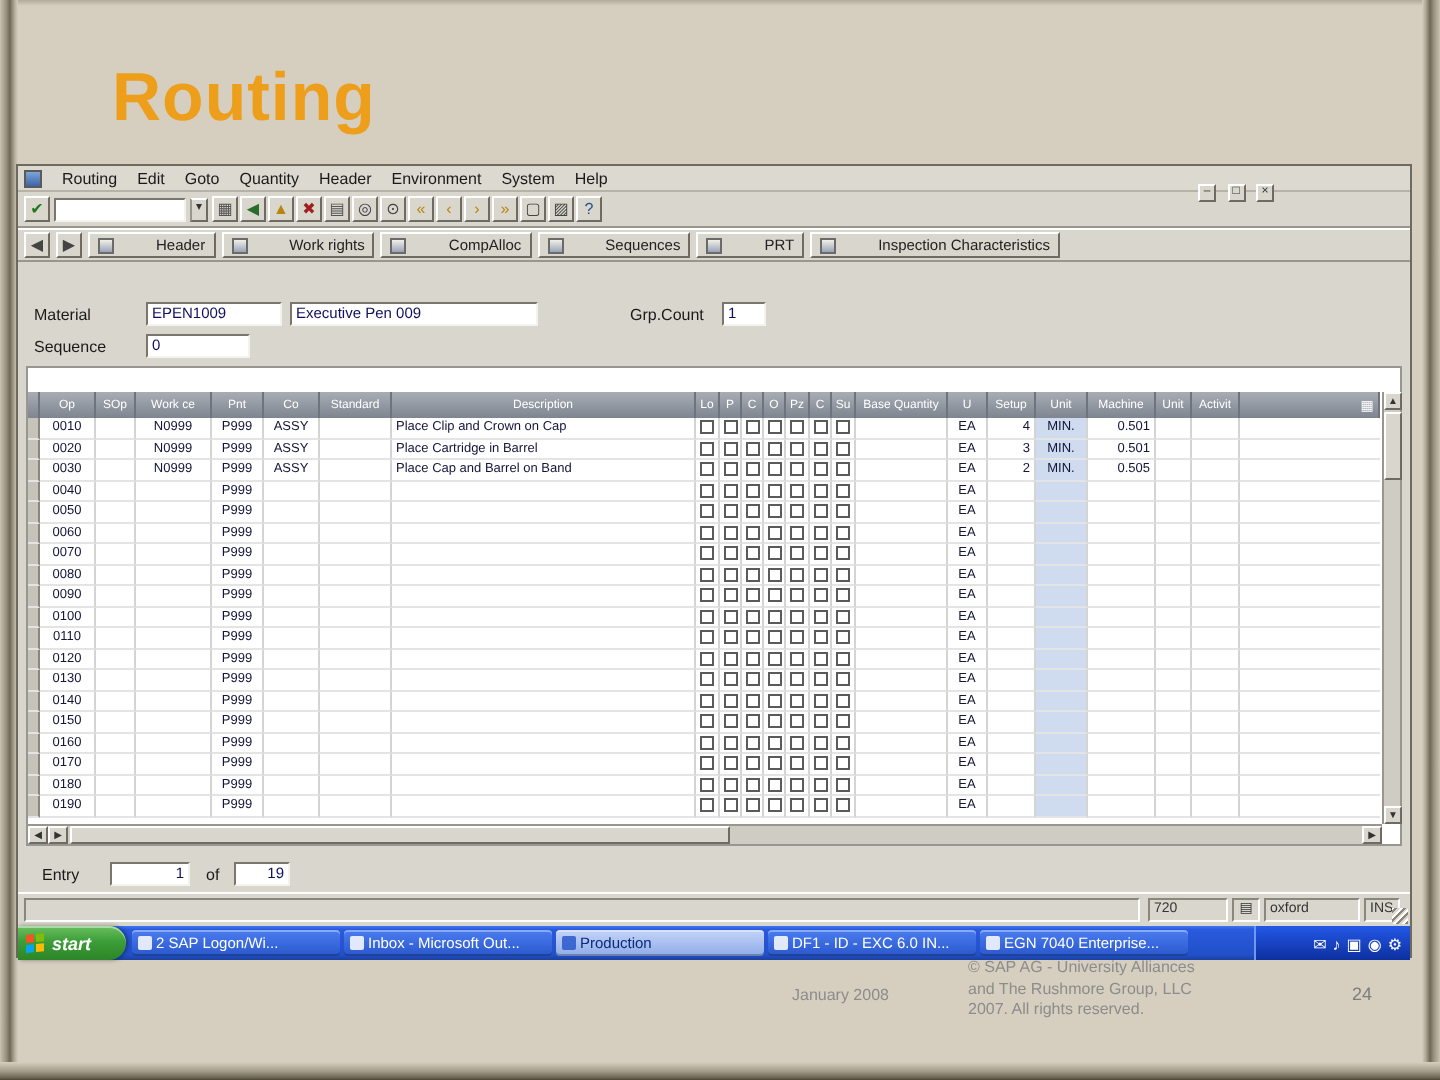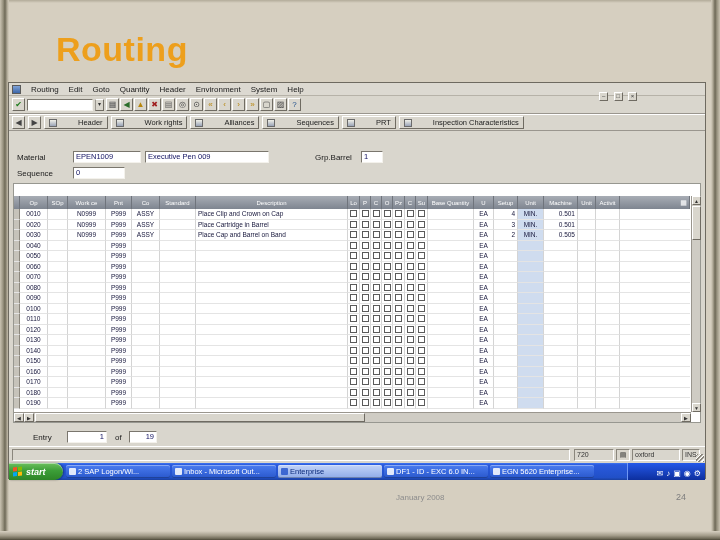--- a/index.html
+++ b/index.html
@@ -72,21 +72,21 @@
   .varrow{position:absolute;left:0;width:9px;height:9px;font-size:5px;line-height:8px;text-align:center;color:#333;background:#d9d6cd;border:1px solid;border-color:#fff #6f6b62 #6f6b62 #fff}
   .varrow.up{top:0}.varrow.dn{bottom:0}
   .vthumb{position:absolute;left:0;top:10px;width:9px;height:34px;background:#d9d6cd;border:1px solid;border-color:#fff #6f6b62 #6f6b62 #fff}
   .hscroll{position:absolute;left:0;right:9px;bottom:0;height:10px;background:#cfccc4;border-top:1px solid #9a968e}
   .harrow{position:absolute;top:0;width:10px;height:9px;font-size:5px;line-height:8px;text-align:center;color:#333;background:#d9d6cd;border:1px solid;border-color:#fff #6f6b62 #6f6b62 #fff}
   .harrow:nth-child(1){left:0}
   .harrow:nth-child(2){left:10px}
   .harrow.hend{right:0;left:auto}
   .hthumb{position:absolute;left:21px;top:0;width:330px;height:9px;background:#d9d6cd;border:1px solid;border-color:#fff #6f6b62 #6f6b62 #fff}
 
-  .entryrow{position:absolute;left:16px;top:348px;width:100%;height:14px}
+  .entryrow{position:absolute;left:4px;top:348px;width:100%;height:14px}
   .efield{left:42px;top:0;width:40px;text-align:right}
   .efield2{left:104px;top:0;width:28px;text-align:right}
   .entryrow .lbl{top:2px}
   .entryrow .lbl[data-name="entry-label"]{left:8px}
   .entryrow .lbl[data-name="entry-of-label"]{left:90px}
 
   .statusbar{position:absolute;left:0;top:363px;width:100%;height:17px;background:#d9d6cd;border-top:1px solid #fff}
   .stfield{position:absolute;top:2px;height:12px;border:1px solid;border-color:#8a867c #fff #fff #8a867c;font-size:7px;line-height:10px;padding:0 2px;color:#333;background:#d9d6cd;overflow:hidden;white-space:nowrap}
   .stmsg{left:3px;width:558px}
   .stsys{left:565px;width:40px}
@@ -180,42 +180,42 @@
             <span class="app-btn raised" data-name="button-header">
               <span class="mini" data-name="button-icon"></span>
               <span>Header</span>
             </span>
             <span class="app-btn raised" data-name="button-work-center">
               <span class="mini" data-name="button-icon"></span>
               <span>Work rights</span>
             </span>
             <span class="app-btn raised" data-name="button-compalloc">
               <span class="mini" data-name="button-icon"></span>
-              <span>Alliances</span>
+              <span>CompAlloc</span>
             </span>
             <span class="app-btn raised" data-name="button-sequences">
               <span class="mini" data-name="button-icon"></span>
               <span>Sequences</span>
             </span>
             <span class="app-btn raised" data-name="button-prt">
               <span class="mini" data-name="button-icon"></span>
               <span>PRT</span>
             </span>
             <span class="app-btn raised" data-name="button-inspection-characteristics">
               <span class="mini" data-name="button-icon"></span>
               <span>Inspection Characteristics</span>
             </span>
           </span>
       </div>
 
       <div class="formarea" data-name="header-form">
         <span class="lbl" style="left:8px;top:7px" data-name="material-label">Material</span>
         <span class="field" style="left:64px;top:5px;width:68px" data-name="material-input">EPEN1009</span>
         <span class="field" style="left:136px;top:5px;width:124px" data-name="material-description-input">Executive Pen 009</span>
-        <span class="lbl" style="left:306px;top:7px" data-name="group-counter-label">Grp.Barrel</span>
+        <span class="lbl" style="left:306px;top:7px" data-name="group-counter-label">Grp.Count</span>
         <span class="field" style="left:352px;top:5px;width:22px" data-name="group-counter-input">1</span>
         <span class="lbl" style="left:8px;top:23px" data-name="sequence-label">Sequence</span>
         <span class="field" style="left:64px;top:21px;width:52px" data-name="sequence-input">0</span>
       </div>
 
       <div class="groupbox" data-name="operation-overview-box">
         <div class="tbl" data-name="operations-table">
           <div class="thr" data-name="table-header-row">
             <div class="th sel" data-name="select-all-corner"></div>
           <div class="th" data-name="column-header-op" style="width: 28px;">Op</div>
@@ -1030,32 +1030,37 @@
           <div class="task-btn" data-name="taskbar-item">
             <span class="task-ico" data-name="window-icon"></span>
             <span class="task-lbl">2 SAP Logon/Wi...</span>
           </div>
           <div class="task-btn" data-name="taskbar-item">
             <span class="task-ico" data-name="window-icon"></span>
             <span class="task-lbl">Inbox - Microsoft Out...</span>
           </div>
           <div class="task-btn light" data-name="taskbar-item">
             <span class="task-ico" data-name="window-icon"></span>
-            <span class="task-lbl">Enterprise</span>
+            <span class="task-lbl">Production</span>
           </div>
           <div class="task-btn" data-name="taskbar-item">
             <span class="task-ico" data-name="window-icon"></span>
             <span class="task-lbl">DF1 - ID - EXC 6.0 IN...</span>
           </div>
           <div class="task-btn" data-name="taskbar-item">
             <span class="task-ico" data-name="window-icon"></span>
-            <span class="task-lbl">EGN 5620 Enterprise...</span>
+            <span class="task-lbl">EGN 7040 Enterprise...</span>
           </div>
         </div>
       <div class="tray" data-name="system-tray">
         <span class="trayicons" data-name="tray-icons"><span class="tray-ico" data-name="mail-tray-icon">✉</span><span class="tray-ico" data-name="volume-tray-icon">♪</span><span class="tray-ico" data-name="network-tray-icon">▣</span><span class="tray-ico" data-name="security-tray-icon">◉</span><span class="tray-ico" data-name="settings-tray-icon">⚙</span></span>
       </div>
     </div>
   </div>
 
   <div class="f-date" data-name="footer-date">January 2008</div>
+  <div class="f-copy" data-name="footer-copyright">
+    <div data-name="copyright-line-1">© SAP AG - University Alliances</div>
+    <div data-name="copyright-line-2">and The Rushmore Group, LLC</div>
+    <div data-name="copyright-line-3">2007. All rights reserved.</div>
+  </div>
   <div class="f-num" data-name="slide-number">24</div>
 </div>
 
 </body></html>

